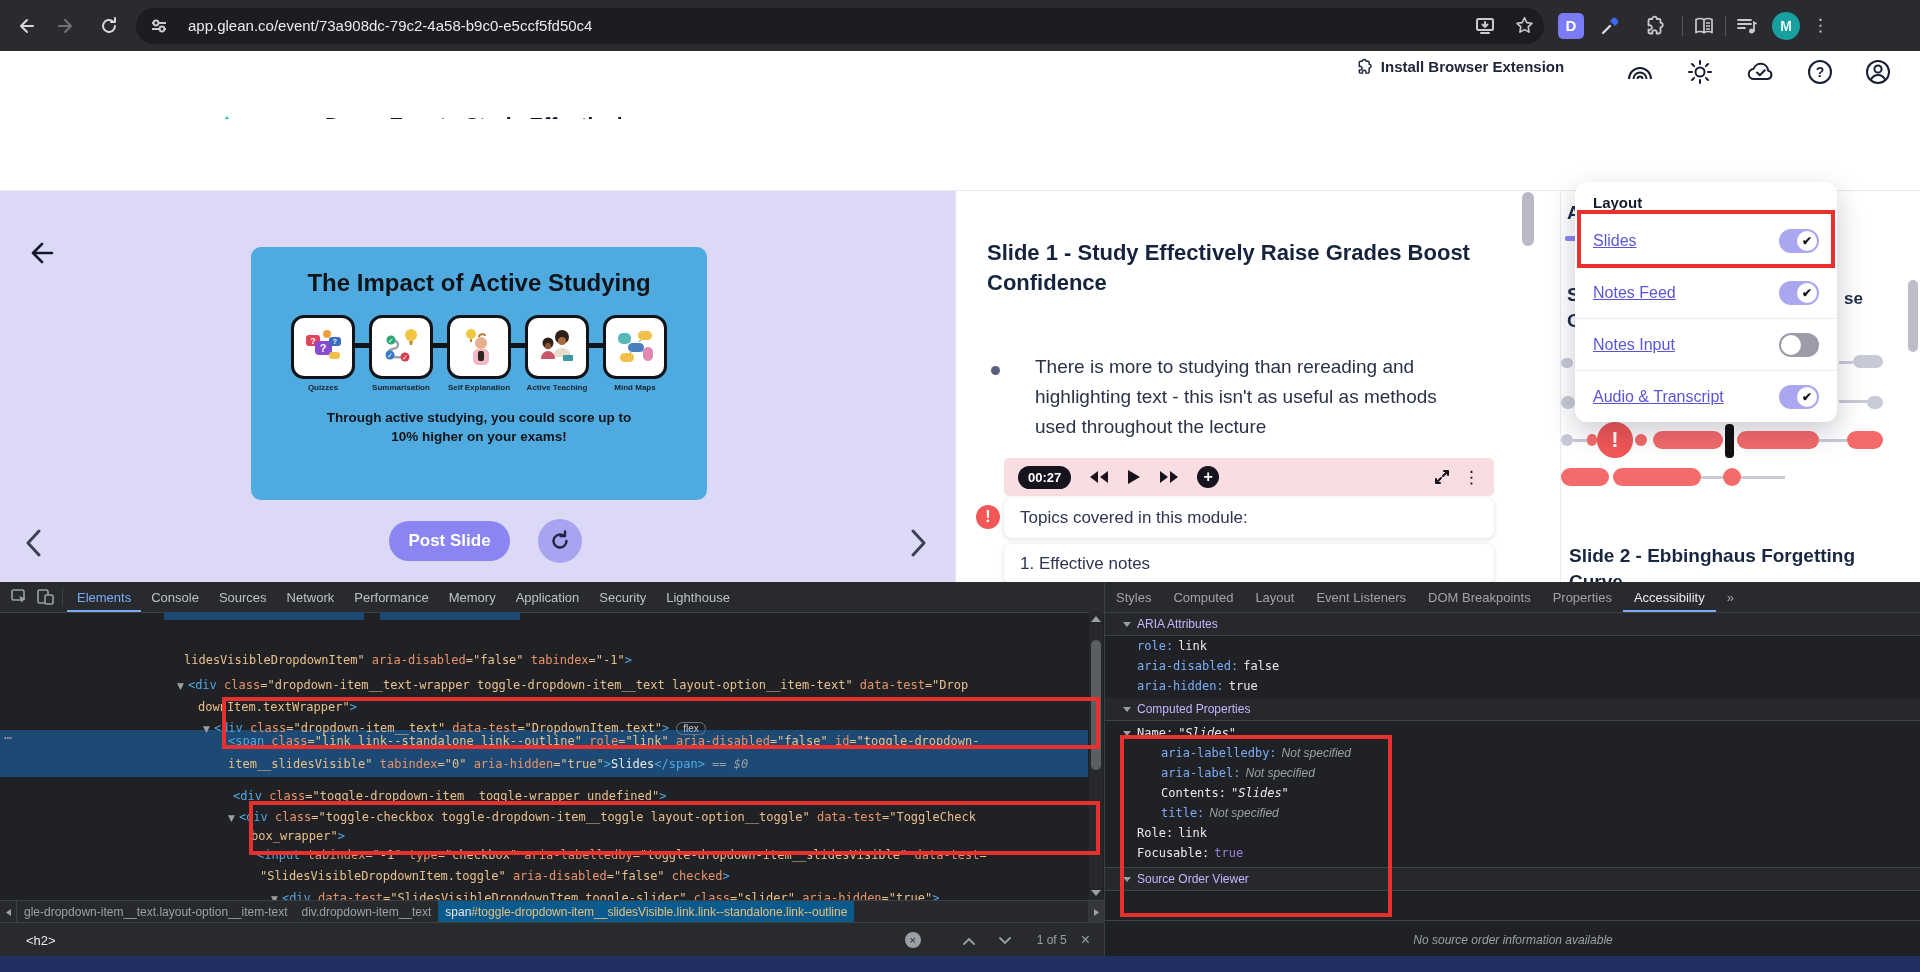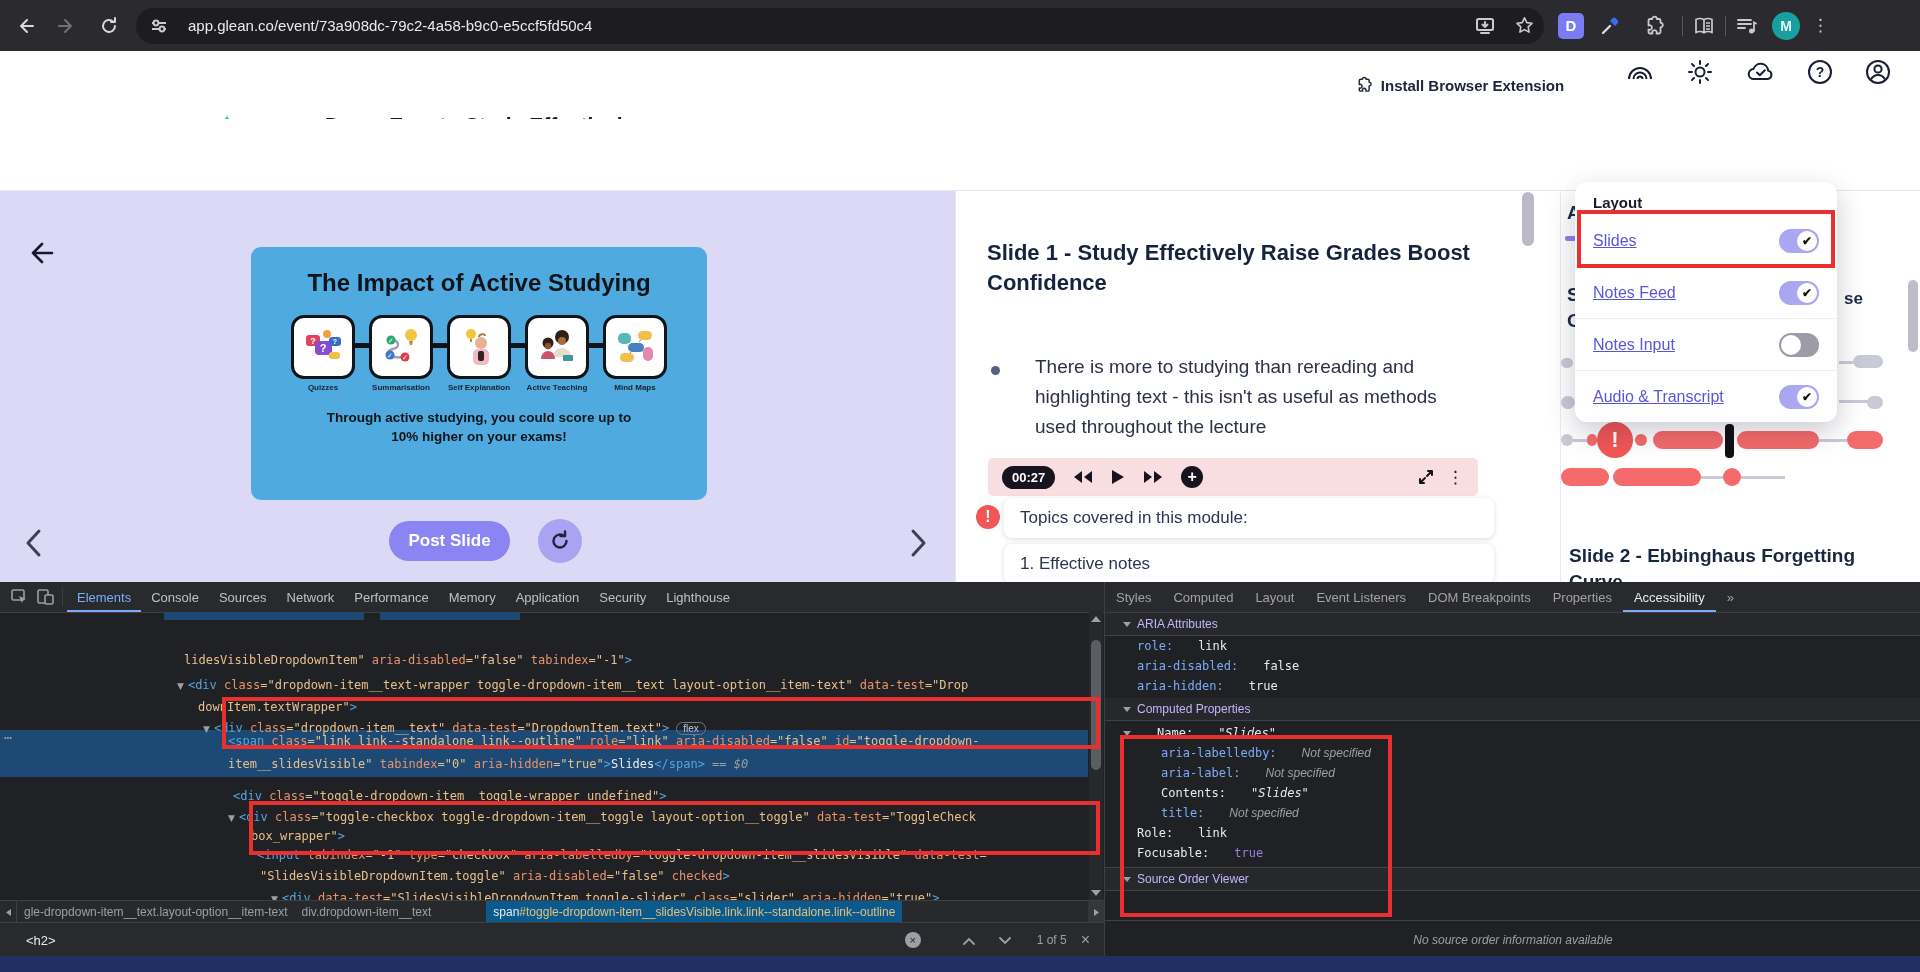--- a/index.html
+++ b/index.html
@@ -14,21 +14,21 @@
   .ob-ic{color:#c9cbcf;margin:0 10px;display:flex;align-items:center;}
   .ext-d{width:26px;height:26px;border-radius:5px;background:#7b7bf5;color:#fff;font-weight:bold;font-size:15px;display:flex;align-items:center;justify-content:center;margin-left:14px;}
   .tb-sep{width:1px;height:20px;background:#55585d;margin:0 8px;}
   .avatar{width:28px;height:28px;border-radius:50%;background:#18a0a0;color:#eafafa;font-size:14px;font-weight:bold;display:flex;align-items:center;justify-content:center;margin-left:12px;}
   .kebab{color:#c9cbcf;font-size:17px;letter-spacing:0;margin:0 14px 0 12px;}
   
   .ghead{left:0;top:51px;width:1920px;height:68px;background:#8b86f6;display:flex;align-items:center;z-index:20;}
   .gblob{width:36px;height:36px;margin-left:26px;background:#17161f;border-radius:52% 48% 46% 54%/50% 55% 45% 50%;position:relative;}
   .gblob .dot{position:absolute;left:8px;top:7px;width:8px;height:8px;border-radius:50%;background:#fff;}
   .gname{font-size:27px;font-weight:700;color:#101222;margin-left:9px;letter-spacing:.5px;}
-  .install{position:absolute;left:1333px;top:57px;width:252px;height:38px;background:#fff;border-radius:20px;border:none;display:flex;align-items:flex-end;justify-content:center;gap:9px;font-size:15px;font-weight:600;color:#20263a;font-family:"Liberation Sans",sans-serif;}
+  .install{position:absolute;left:1333px;top:57px;width:252px;height:38px;background:#fff;border-radius:20px;border:none;display:flex;align-items:flex-start;justify-content:center;gap:9px;font-size:15px;font-weight:600;color:#20263a;font-family:"Liberation Sans",sans-serif;}
   .hic{position:absolute;top:58px;width:28px;height:28px;color:#191d31;}
   
   .tbar{left:0;top:119px;width:1920px;height:71px;background:#fff;border-bottom:1px solid #e7e7ee;z-index:20;}
   .vdiv{position:absolute;top:14px;width:1px;height:42px;background:#e3e3ea;}
   .rec{position:absolute;left:95px;top:126px;width:19px;height:19px;border-radius:50%;background:#f4595c;}
   .play-tri{position:absolute;left:151px;top:124px;width:0;height:0;border-left:18px solid #121212;border-top:11px solid transparent;border-bottom:11px solid transparent;}
   .speed{position:absolute;left:197px;top:124px;font-size:17px;font-weight:bold;color:#121212;}
   .spark{position:absolute;left:221px;top:112px;color:#18c7b8;font-size:14px;}
   .ccbox{position:absolute;left:256px;top:122px;width:30px;height:23px;border:2.5px solid #121212;border-radius:6px;font-size:11px;font-weight:bold;color:#121212;display:flex;align-items:center;justify-content:center;}
   .ttitle{position:absolute;left:325px;top:113px;font-size:21px;font-weight:600;color:#15182a;}
@@ -43,21 +43,21 @@
   .steplbl{margin-top:4px;font-size:8px;font-weight:600;color:#16222c;white-space:nowrap;}
   .conn{width:14px;height:5px;background:#101418;margin-top:-16px;}
   .slide-cap{margin-top:16px;font-size:13.5px;font-weight:800;color:#101418;text-align:center;line-height:19px;width:330px;}
   .chev{position:absolute;top:338px;width:24px;height:30px;color:#3f3f52;}
   .post{position:absolute;left:389px;top:331px;width:121px;height:40px;background:#8a85f2;border:none;border-radius:22px;color:#fff;font-size:17px;font-weight:600;font-family:"Liberation Sans",sans-serif;}
   .refresh{position:absolute;left:538px;top:329px;width:44px;height:44px;border-radius:50%;background:#a8a4f1;border:none;display:flex;align-items:center;justify-content:center;color:#23233f;}
   .notes{left:955px;top:190px;width:605px;height:392px;background:#fff;border-left:1px solid #e7e7ef;z-index:10;}
   .nheading{position:absolute;left:31px;top:48px;width:530px;font-size:22px;font-weight:700;color:#15233d;line-height:30px;}
   .bdot{position:absolute;left:35px;top:176px;width:9px;height:9px;border-radius:50%;background:#596080;}
   .btext{position:absolute;left:79px;top:162px;width:445px;font-size:19px;color:#2b3248;line-height:30px;}
-  .audio{position:absolute;left:32px;top:268px;width:490px;height:38px;background:#f8dee1;border-radius:5px;display:flex;align-items:center;}
+  .audio{position:absolute;left:48px;top:268px;width:490px;height:38px;background:#f8dee1;border-radius:5px;display:flex;align-items:center;}
   .timepill{margin-left:14px;background:#17131f;color:#fff;font-size:13px;font-weight:bold;border-radius:13px;padding:4px 10px;}
   .aic{margin-left:18px;display:flex;align-items:center;color:#17131f;}
   .pluscirc{width:22px;height:22px;border-radius:50%;background:#17131f;color:#fff;font-size:16px;font-weight:bold;display:flex;align-items:center;justify-content:center;margin-left:18px;line-height:0;}
   .excl{position:absolute;left:20px;top:315px;width:24px;height:24px;border-radius:50%;background:#f25757;color:#fff;font-size:16px;font-weight:800;display:flex;align-items:center;justify-content:center;}
   .tcard{position:absolute;left:48px;width:490px;height:40px;background:#fff;border-radius:8px;box-shadow:0 1px 5px rgba(30,30,60,.16);display:flex;align-items:center;font-size:17px;color:#2e3552;padding-left:16px;box-sizing:border-box;}
   .nscroll{position:absolute;left:566px;top:2px;width:12px;height:54px;border-radius:6px;background:#b9bac6;}
   .main-right{left:1560px;top:190px;width:360px;height:392px;background:#fff;border-left:1px solid #e9ebf3;z-index:10;}
   .frag{position:absolute;font-weight:700;color:#1c2b45;font-size:19px;}
   .tl-grey{position:absolute;background:#c9cad7;border-radius:7px;}
   .tl-red{position:absolute;background:#f56b6b;border-radius:9px;}
@@ -100,36 +100,36 @@
   .c-bd{margin-left:7px;border:1px solid #6e7681;color:#bfc7d5;border-radius:8px;font-size:10px;padding:0 6px;font-family:"Liberation Sans",sans-serif;}
   .selrow{position:absolute;left:0;top:118px;width:1088px;height:47px;background:#1c4a74;}
   .cutfrag{position:absolute;height:8px;background:#1c4a74;top:0;}
   .gutter-more{position:absolute;left:4px;top:118px;color:#9aa0a6;font-size:13px;}
   .lscroll{position:absolute;left:1089px;top:30px;width:14px;height:288px;background:#27282b;}
   .lscroll .thumb{position:absolute;left:2px;top:28px;width:10px;height:130px;border-radius:5px;background:#5a5d61;}
   .tri-up{width:0;height:0;border-left:5px solid transparent;border-right:5px solid transparent;border-bottom:6px solid #9aa0a6;margin:4px auto 0;}
   .tri-dn{position:absolute;bottom:4px;left:2px;border-left:5px solid transparent;border-right:5px solid transparent;border-top:6px solid #9aa0a6;}
   .crumbbar{position:absolute;left:0;top:318px;width:1104px;height:22px;background:#28292c;border-top:1px solid #3c4043;display:flex;align-items:center;font-size:12px;color:#9aa0a6;}
   .crumb{padding:0 7px;white-space:nowrap;height:22px;display:flex;align-items:center;}
-  .crumb.sel{background:#0b5a8e;margin-left:48px;}
+  .crumb.sel{background:#0b5a8e;}
   .crumb.sel .ctag{color:#e8eaed;}
   .crumb.sel .crest{color:#e5c07b;}
   .crumb-arrow{width:16px;height:22px;display:flex;align-items:center;justify-content:center;background:#35363a;}
   .findbar{position:absolute;left:0;top:340px;width:1104px;height:34px;background:#292a2d;border-top:1px solid #3c4043;display:flex;align-items:center;}
   .findq{margin-left:26px;font-size:13px;color:#e8eaed;flex:1;}
   .findclr{width:16px;height:16px;border-radius:50%;background:#9aa0a6;color:#202124;font-size:11px;display:flex;align-items:center;justify-content:center;margin-right:30px;}
   .findnav{color:#9aa0a6;font-size:13px;margin:0 12px;}
   .findcount{color:#9aa0a6;font-size:12px;margin:0 14px;}
   .rpanel{position:absolute;left:1104px;top:0;width:816px;height:390px;border-left:1px solid #3c4043;background:#202124;}
   .rp-tabs{height:30px;border-bottom:1px solid #3c4043;display:flex;align-items:center;background:#292a2d;}
   .rp-tab{padding:0 11px;height:29px;display:flex;align-items:center;font-size:13px;color:#a3a3a3;}
   .rp-tab.sel{color:#e8eaed;box-shadow:inset 0 -2px 0 #7cacf8;}
   .sechead{height:22px;display:flex;align-items:center;border-bottom:1px solid #404346;color:#c4b5fd;font-size:12px;padding-left:18px;background:#26282b;}
   .sechead .tri{width:0;height:0;border-top:5px solid #9aa0a6;border-left:4px solid transparent;border-right:4px solid transparent;margin-right:6px;}
-  .prow{height:20px;display:flex;align-items:center;font-size:12px;padding-left:32px;font-family:"DejaVu Sans Mono","Liberation Mono",monospace;gap:20px;}
+  .prow{height:20px;display:flex;align-items:center;font-size:12px;padding-left:32px;font-family:"DejaVu Sans Mono","Liberation Mono",monospace;}
   .prow .pk{color:#7cacf8;}
   .prow .pkp{color:#e8eaed;}
   .prow .pv{color:#e8eaed;margin-left:5px;}
   .prow .pvi{font-style:italic;}
   .prow .pna{color:#9aa0a6;font-style:italic;font-family:"Liberation Sans",sans-serif;}
   .prow .pvp{color:#9a7fd5;}
   .prow.ind{padding-left:56px;}
   .prow .rtri{width:0;height:0;border-top:5px solid #9aa0a6;border-left:4px solid transparent;border-right:4px solid transparent;margin-right:6px;margin-left:-14px;}
   .rp-status{position:absolute;left:0;top:338px;width:816px;height:52px;border-top:1px solid #404346;color:#9aa0a6;font-style:italic;font-size:12px;display:flex;align-items:flex-start;justify-content:center;padding-top:12px;box-sizing:border-box;}
   .navybar{position:absolute;left:0;top:374px;width:1920px;height:16px;background:#222f63;}

